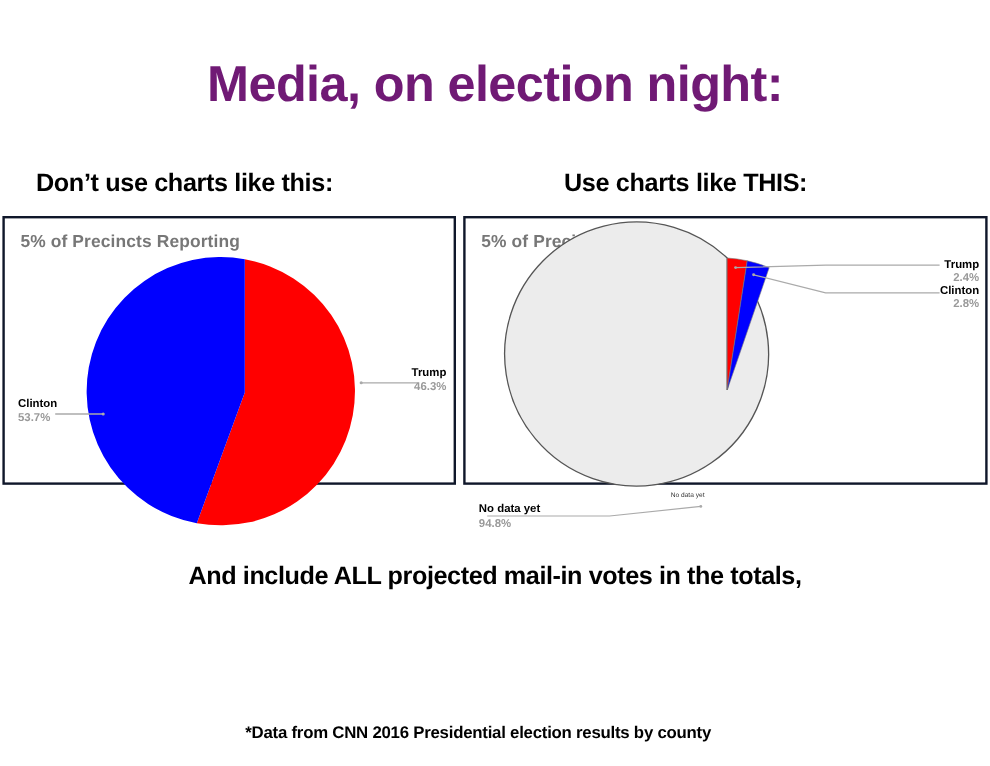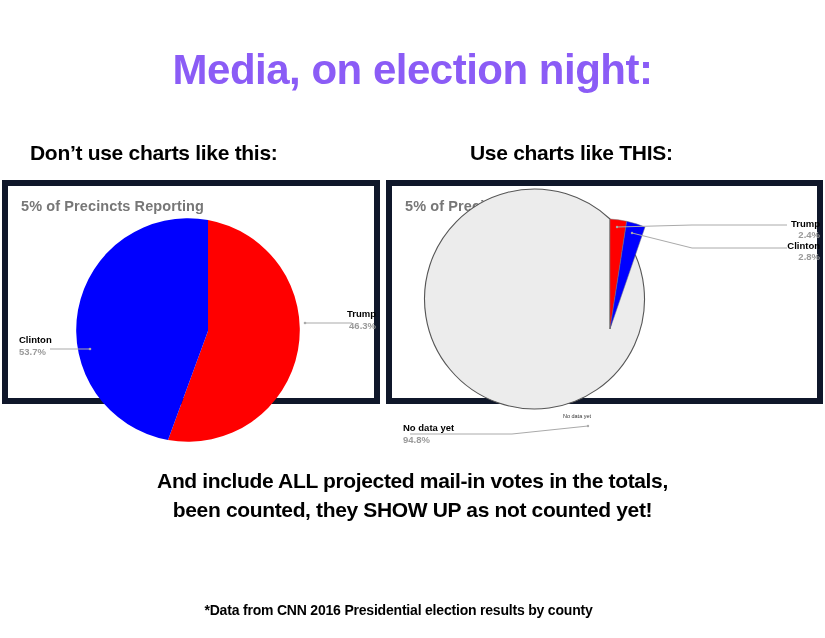--- a/index.html
+++ b/index.html
@@ -19,21 +19,21 @@
     inset: 0;
   }
   .main-title {
     position: absolute;
     top: 46px;
     left: 0;
     width: 825px;
     text-align: center;
     font-size: 42px;
     font-weight: bold;
-    color: #8b5cf6;
+    color: #701a75;
     letter-spacing: -0.5px;
     font-family: "Liberation Sans", sans-serif;
   }
   .sub-head {
     position: absolute;
     top: 141px;
     font-size: 21px;
     font-weight: bold;
     color: #000000;
     letter-spacing: -0.3px;
@@ -43,21 +43,21 @@
   }
   .sub-head.right {
     left: 470px;
     text-align: center;
   }
   .panel {
     position: absolute;
     top: 180px;
     height: 224px;
     background: #ffffff;
-    border: 6px solid #0f172a;
+    border: 2px solid #0f172a;
     box-sizing: border-box;
   }
   .panel.left {
     left: 2px;
     width: 378px;
   }
   .panel.right {
     left: 386px;
     width: 437px;
   }
@@ -172,18 +172,17 @@
       <circle cx="196" cy="240" r="1.2" fill="#AAAAAA"></circle>
       <text class="lbl lbl-name" x="11" y="245" text-anchor="start">No data yet</text>
       <text class="lbl lbl-pct" x="11" y="257" text-anchor="start">94.8%</text>
 
       <text class="lbl inner-lbl" x="185" y="232" text-anchor="middle">No data yet</text>
     </svg>
   </div>
 
   <div class="body-text">
     <div>And include ALL projected mail-in votes in the totals,</div>
-    <div>been counted, they SHOW UP as not counted yet!</div>
   </div>
 
   <div class="footnote">*Data from CNN 2016 Presidential election results by county</div>
 
 </div>
 
 </body></html>

